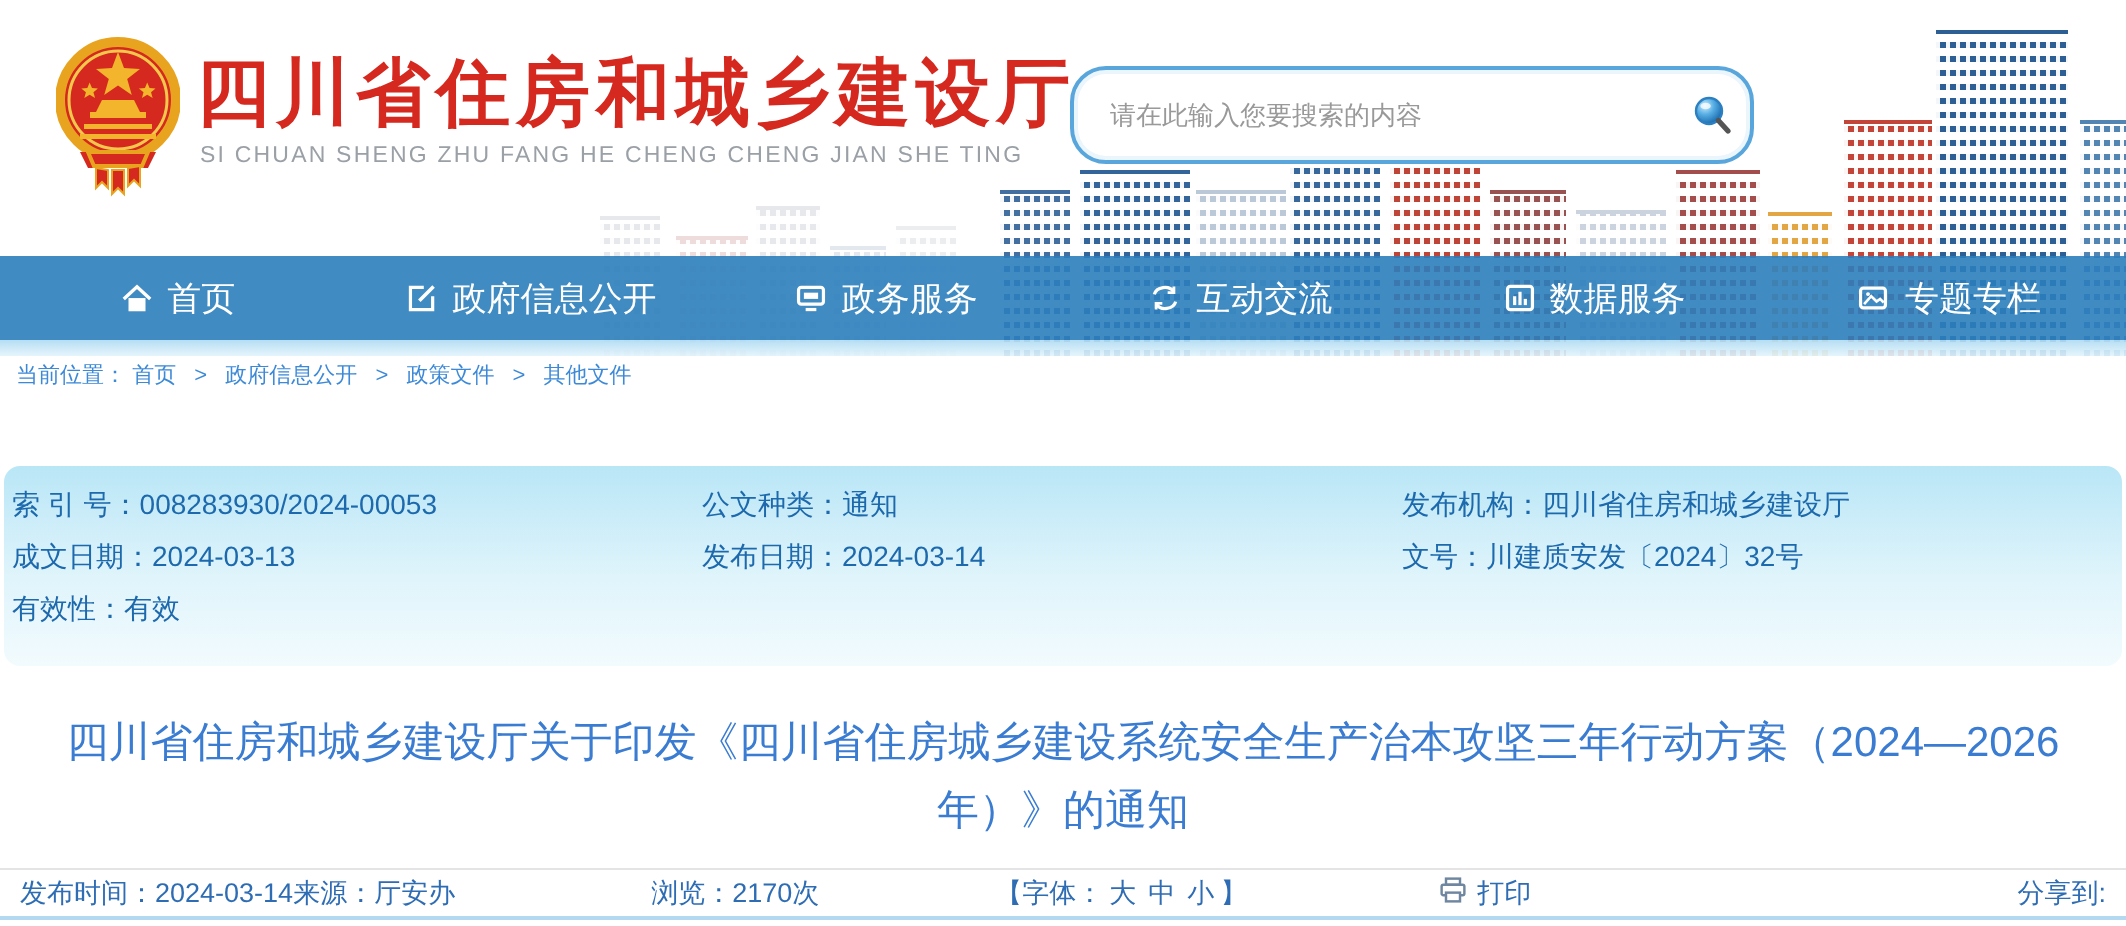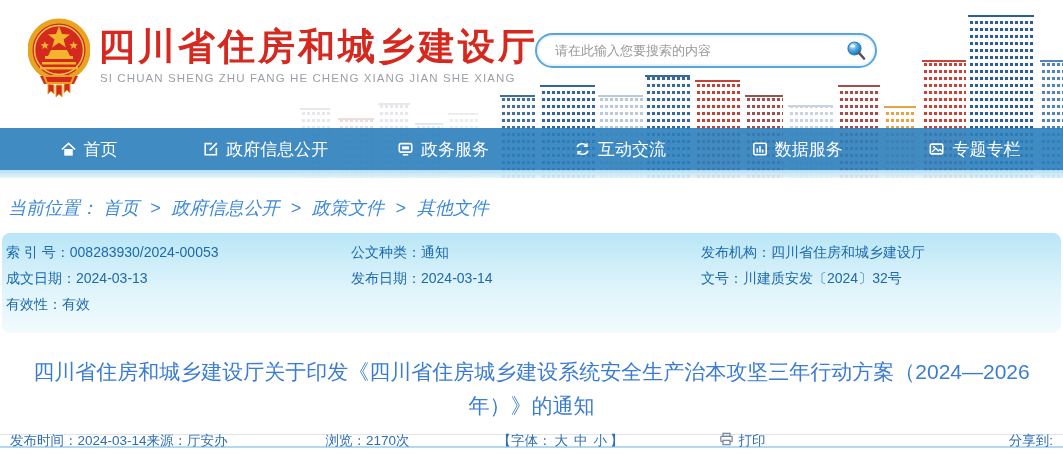--- a/index.html
+++ b/index.html
@@ -15,58 +15,58 @@
       repeating-linear-gradient(0deg, var(--c) 0 3px, rgba(255,255,255,.96) 3px 7px);
     border-top:2px solid var(--c); }
 
   .logo-wrap { position:absolute; left:28px; top:14px; z-index:3; }
   .site-title { position:absolute; left:98px; top:22px; z-index:3;
     font-family:"DejaVu Serif", serif; font-weight:bold; font-size:37px;
     color:#d5281e; letter-spacing:3px; white-space:nowrap; }
   .site-pinyin { position:absolute; left:100px; top:72px; z-index:3;
     font-size:11.5px; color:#9aa0a6; letter-spacing:1.1px; white-space:nowrap; }
 
-  .search-box { position:absolute; left:535px; top:33px; z-index:3; width:342px; height:35px;
+  .search-box { position:absolute; left:535px; top:33px; z-index:3; width:342px; height:49px;
     background:#fff; border:2px solid #58a6db; border-radius:18px;
     box-shadow:0 0 0 2px #eaf5fc inset; display:flex; align-items:center; }
   .search-box input { flex:1; border:none; outline:none; background:transparent;
     font-size:13px; color:#666; padding:0 8px 0 18px;
     font-family:"Liberation Sans", sans-serif; }
   .search-box input::placeholder { color:#999; }
   .search-btn { width:30px; height:30px; border:none; background:transparent; cursor:pointer;
     display:flex; align-items:center; justify-content:center; margin-right:4px; }
 
   
   .nav { position:absolute; left:0; top:128px; width:1063px; height:42px; z-index:2;
     background:rgba(44,126,188,0.90); display:flex; }
   .nav-item { flex:1; display:flex; align-items:center; justify-content:center; gap:7px;
     color:#fff; font-size:17px; cursor:pointer; white-space:nowrap; }
   .nav-item .ni { display:flex; align-items:center; }
   .nav-strip { position:absolute; left:0; top:170px; width:1063px; height:8px; z-index:2;
     background:linear-gradient(180deg, rgba(176,219,242,.92), rgba(226,244,252,.9)); }
 
   
-  .breadcrumb { padding:18px 0 0 8px; font-size:18px; color:#3c89d8; height:48px;font-style:italic; }
+  .breadcrumb { padding:2px 0 0 8px; font-size:11px; color:#3c89d8; height:48px; }
   .breadcrumb a { color:#3c89d8; text-decoration:none; cursor:pointer; }
   .crumb-sep { margin:0 6px; }
 
   
   .doc-meta { margin:7px 2px 0 2px; height:100px; border-radius:8px;
     background:linear-gradient(180deg, #b9e6f6 0%, #dff4fb 55%, #f2fbfe 100%);
     padding:11px 0 0 4px; }
   .meta-grid { display:grid; grid-template-columns:345px 350px auto; grid-auto-rows:26px;
     font-size:14px; color:#1c69ad; }
   .meta-cell { white-space:nowrap; overflow:hidden; }
 
   
   .article-title { margin:22px auto 0 auto; width:1030px; text-align:center;
     font-size:21px; font-weight:500; color:#3a7cd2; line-height:34px; }
 
   
-  .bottom-bar { position:absolute; left:0; top:434px; width:1063px; height:14px;
+  .bottom-bar { position:absolute; left:0; top:434px; width:1063px; height:26px;
     border-top:1px solid #e4e4e4; border-bottom:2px solid #b3d9f0;
     display:flex; align-items:center; font-size:13.5px; color:#2e6db4; padding:0 10px;
     background:#fff; }
   .bb-item { white-space:nowrap; }
   .bb-src { }
   .bb-views { margin-left:98px; }
   .bb-font { margin-left:88px; }
   .bb-font .fsz { cursor:pointer; margin:0 3px; }
   .bb-print { margin-left:95px; display:flex; align-items:flex-start; gap:5px; cursor:pointer; }
   .bb-share { margin-left:auto; cursor:pointer; }
@@ -110,21 +110,21 @@
       <rect x="12" y="53" width="38" height="2.5" fill="#f2b52c"></rect>
       <path d="M12 62 h38 l-4 8 h-30 z" fill="#d5281e"></path>
       <path d="M16 62 h30 l-3 7 h-24 z" fill="none" stroke="#e9a41f" stroke-width="2"></path>
       <path d="M20 70 v10 l3-3 3 3 v-9 z" fill="#d5281e" stroke="#e9a41f" stroke-width="1"></path>
       <path d="M36 70 v9 l3-3 3 3 v-10 z" fill="#d5281e" stroke="#e9a41f" stroke-width="1"></path>
       <path d="M28 71 v12 l3-3 3 3 v-12 z" fill="#d5281e" stroke="#e9a41f" stroke-width="1"></path>
     </svg>
   </div>
 
   <div class="site-title">四川省住房和城乡建设厅</div>
-  <div class="site-pinyin">SI CHUAN SHENG ZHU FANG HE CHENG XIANG JIAN SHE XIANG</div>
+  <div class="site-pinyin">SI CHUAN SHENG ZHU FANG HE CHENG CHENG JIAN SHE TING</div>
 
   <div class="search-box">
     <input type="text" placeholder="请在此输入您要搜索的内容" style="">
     <button class="search-btn">
       <span style="display:flex;">
         <svg width="24" height="24" viewBox="0 0 24 24">
           <defs>
             <radialGradient id="lens" cx="35%" cy="30%" r="75%">
               <stop offset="0%" stop-color="#cfeeff"></stop>
               <stop offset="45%" stop-color="#57aee4"></stop>

